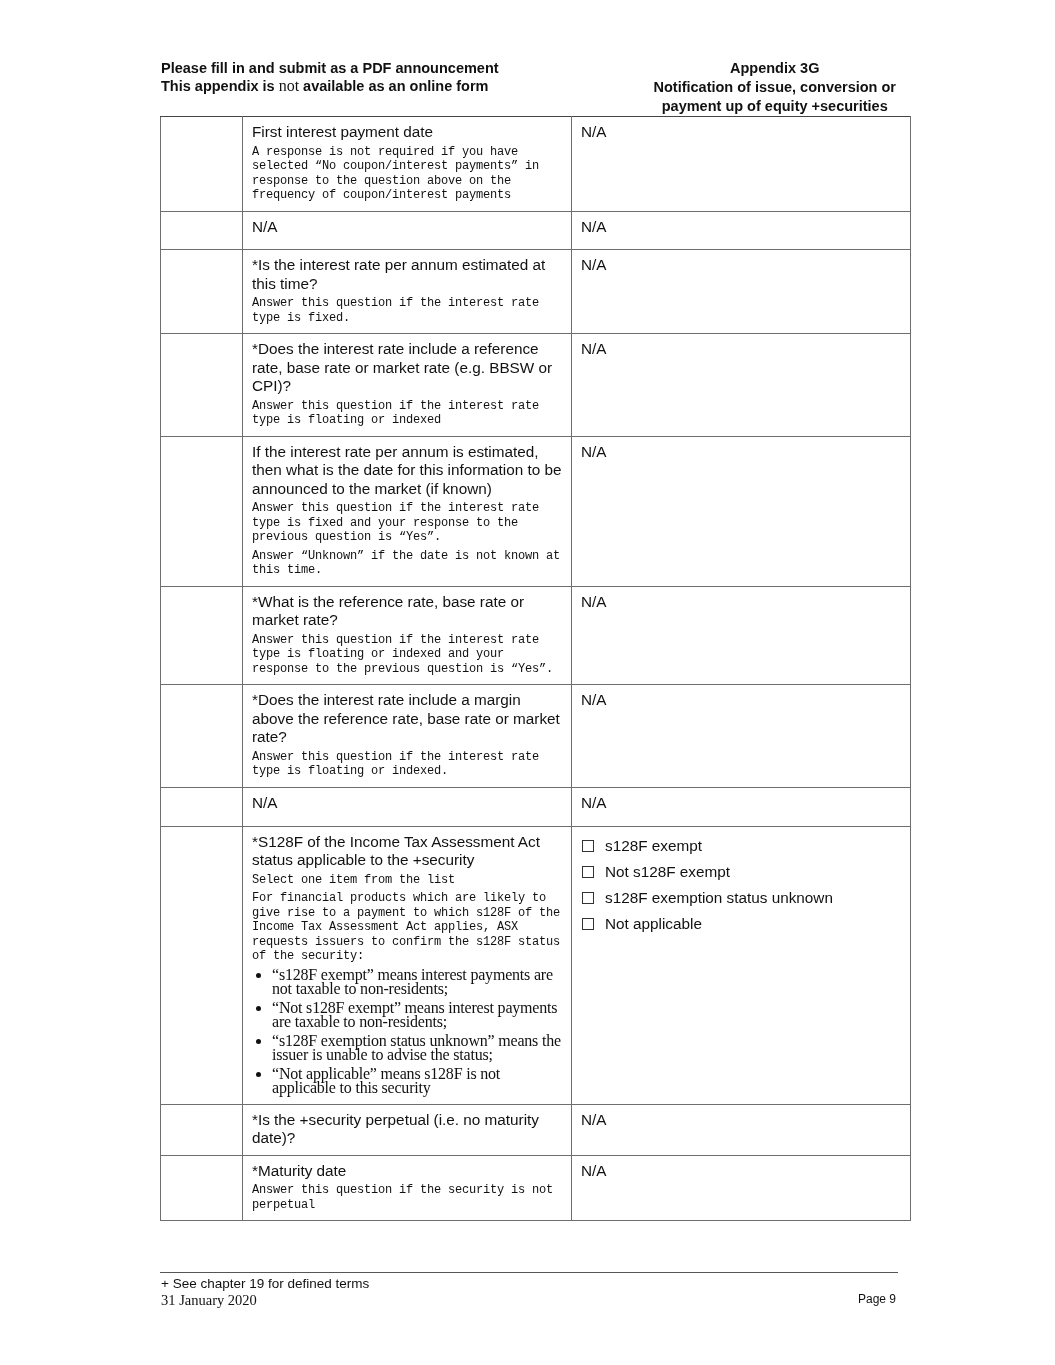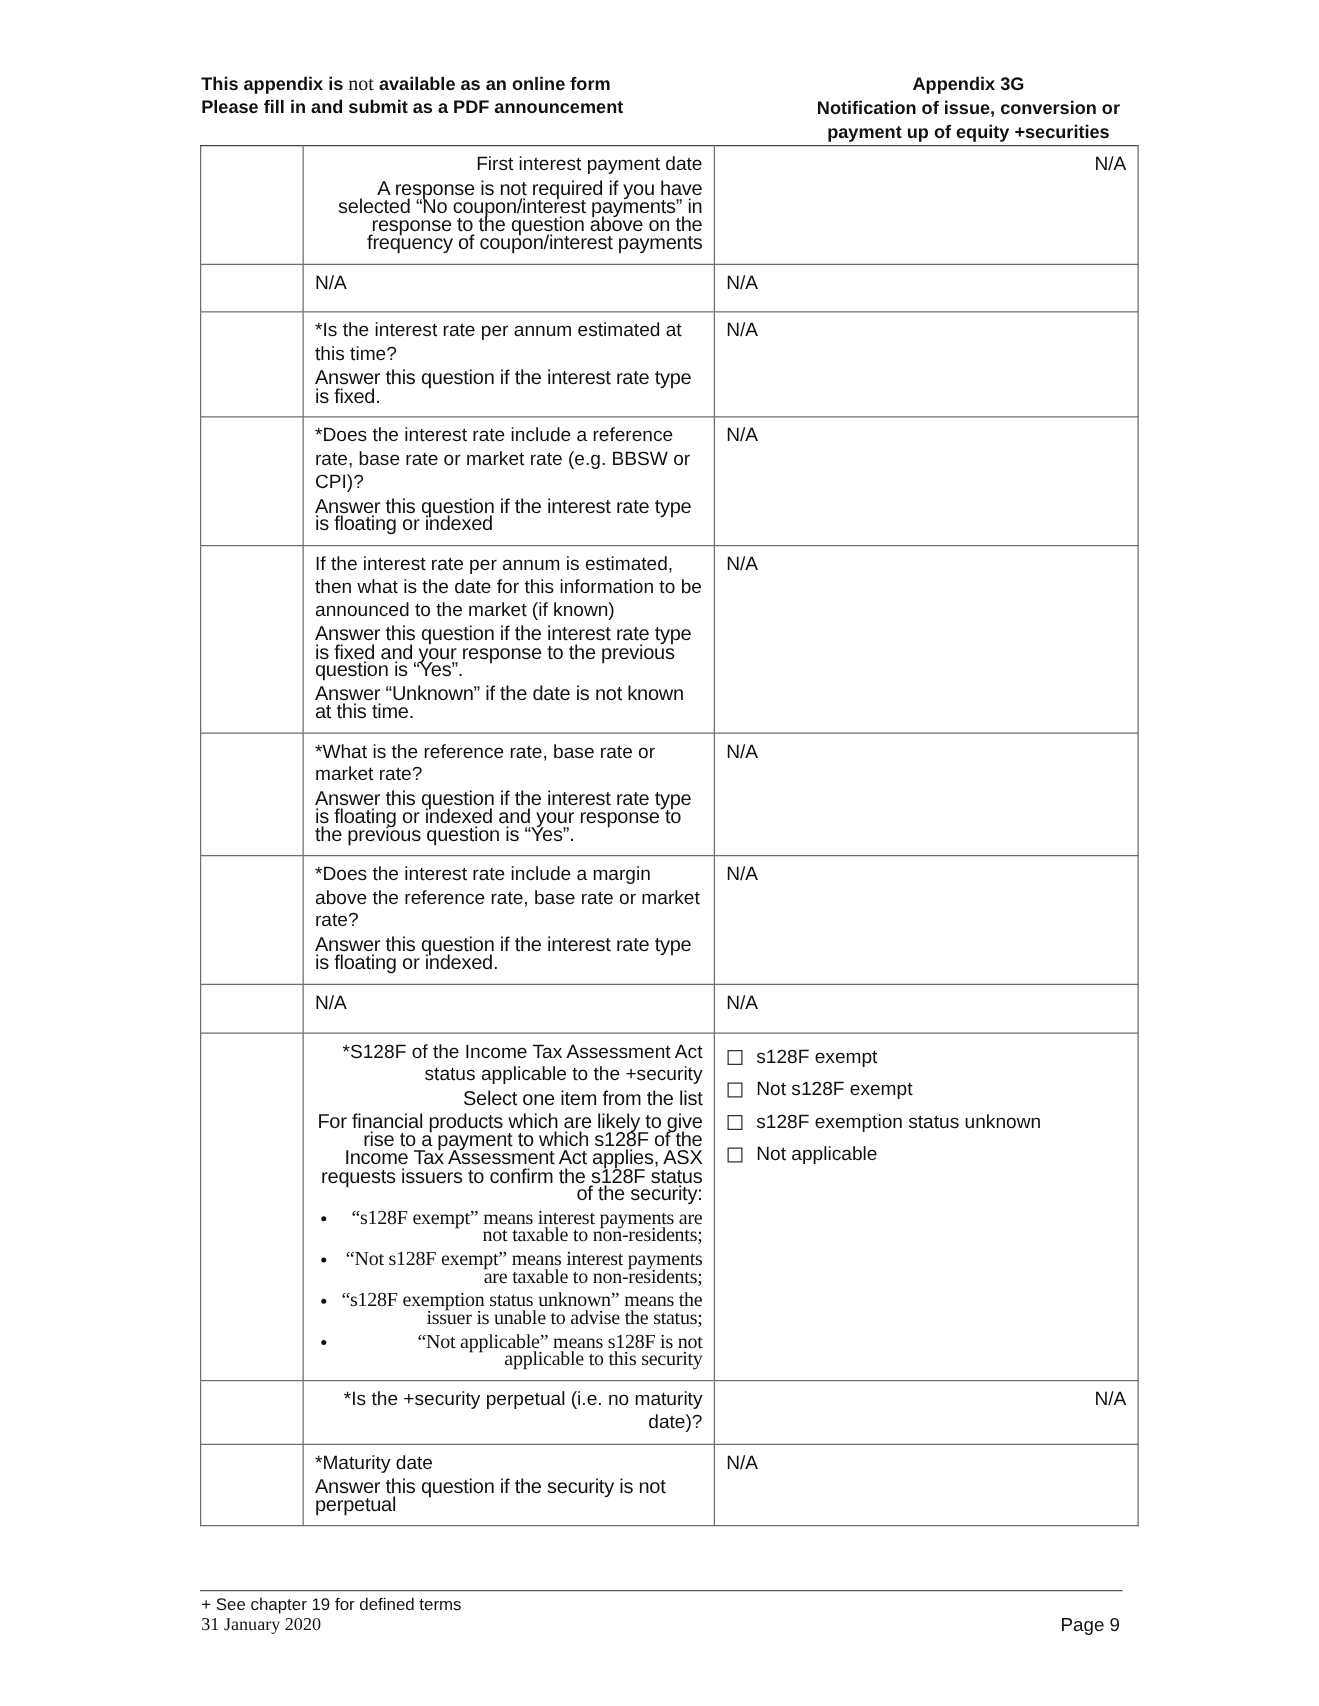--- a/index.html
+++ b/index.html
@@ -2,40 +2,40 @@
 <html><head>
   <meta charset="utf-8">
   <style>
     html, body { margin:0; padding:0; background:#ffffff; }
     body { width:1055px; height:1365px; position:relative; overflow:hidden; color:#111; }
     .hdr-left { position:absolute; left:161px; top:59px; font-family:"Liberation Sans",sans-serif; font-weight:bold; font-size:14.5px; line-height:18px; }
     .hdr-left .nt { font-family:"Liberation Serif",serif; font-weight:normal; font-size:16px; }
     .hdr-right { position:absolute; right:159px; top:59px; text-align:center; font-family:"Liberation Sans",sans-serif; font-weight:bold; font-size:14.5px; line-height:19px; }
     table.form { position:absolute; left:160px; top:116px; width:750px; border-collapse:collapse; table-layout:fixed; }
     table.form td { border:1px solid #6e6e6e; vertical-align:top; padding:6px 9px 4px 9px; }
-    table.form tr:first-child td { border-top:1.5px solid #444;text-align:right; }
+    table.form tr:first-child td { border-top:1.5px solid #444; }
     col.c1 { width:82px; } col.c2 { width:329px; } col.c3 { width:339px; }
     .q { font-family:"Liberation Sans",sans-serif; font-size:15.3px; line-height:18.5px; margin:0 0 3px 0; }
-    .n { font-family:Liberation Sans, sans-serif; font-size:16px; line-height:14.5px; margin:3px 0 4px 0; letter-spacing:-0.2px; }
+    .n { font-family:Liberation Mono, monospace; font-size:12px; line-height:14.5px; margin:3px 0 4px 0; letter-spacing:-0.2px; }
     .a { font-family:"Liberation Sans",sans-serif; font-size:15.3px; line-height:18.5px; }
     ul.b { margin:3px 0 0 0; padding:0 0 0 20px; font-family:"Liberation Serif",serif; font-size:16px; line-height:14.5px; letter-spacing:-0.2px; }
     ul.b li { margin-bottom:4px; }
     .opt { font-family:"Liberation Sans",sans-serif; font-size:15.3px; line-height:26px; display:flex; align-items:center; }
     .cb { display:inline-block; width:10px; height:10px; border:1px solid #333; margin:0 11px 0 1px; }
     .foot-line { position:absolute; left:160px; top:1272px; width:738px; border-top:1px solid #555; }
     .foot1 { position:absolute; left:161px; top:1276px; font-family:"Liberation Sans",sans-serif; font-size:13.5px; }
     .foot2 { position:absolute; left:161px; top:1292px; font-family:"Liberation Serif",serif; font-size:14.5px; }
-    .foot3 { position:absolute; right:159px; top:1292px; font-family:"Liberation Sans",sans-serif; font-size:15px; }
+    .foot3 { position:absolute; right:159px; top:1292px; font-family:"Liberation Sans",sans-serif; font-size:12px; }
   </style>
 </head>
 <body>
 
 <div class="hdr-left">
+  <div>Please fill in and submit as a PDF announcement</div>
   <div><span>This appendix is </span><span class="nt">not</span><span> available as an online form</span></div>
-  <div>Please fill in and submit as a PDF announcement</div>
 </div>
 <div class="hdr-right">
   <div>Appendix 3G</div>
   <div>Notification of issue, conversion or</div>
   <div>payment up of equity +securities</div>
 </div>
 
 <table class="form">
   <colgroup>
       <col class="c1">

